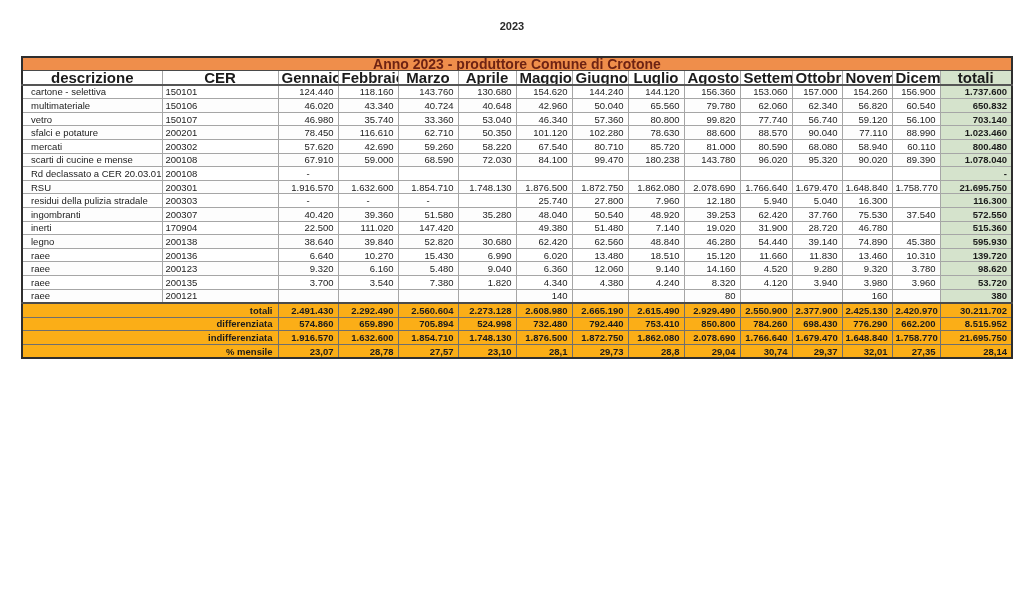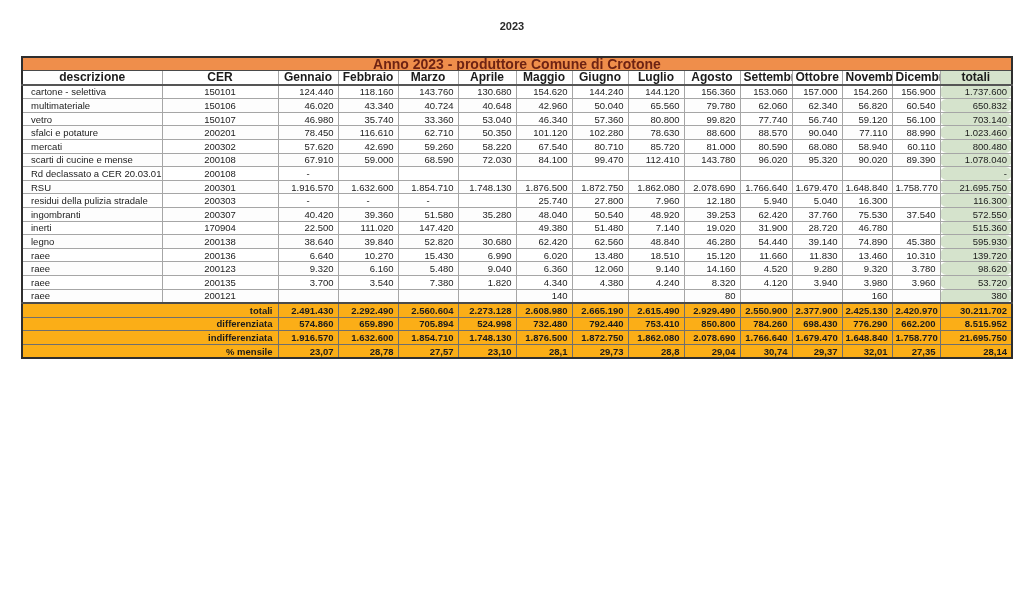--- a/index.html
+++ b/index.html
@@ -26,31 +26,31 @@
     height:12.6px; padding:0 3px;
     color:#1b1b1b; white-space:nowrap; overflow:hidden;
   }
   .title-cell {
     background:var(--title-band, #ef8e4b);
     color:var(--title-text, #6e2313);
     font-weight:700; text-align:center; font-size:14px;
     height:12px; border:1px solid #4a4a4a;
   }
   thead th.colhead {
-    font-weight:700; text-align:center; font-size:12px;
+    font-weight:700; text-align:center; font-size:15px;
     border-bottom:2px solid #555; background:#fff;
   }
   thead th.colhead.tot-col { background:var(--totals-col, #d5e3cc); }
   td.lbl { text-align:left; padding-left:8px; }
-  td.cer { text-align:center; }
+  td.cer { text-align:left; }
   td.num { text-align:right; padding-right:4px; }
   td.dash { text-align:center; }
   td.tot {
     background:var(--totals-col, #d5e3cc);
-    font-weight:400; text-align:right; padding-right:4px;border-radius:7px;
+    font-weight:700; text-align:right; padding-right:4px;
   }
   tbody tr:nth-child(even) td:not(.tot) { background:#fdfdfd; }
   tfoot td {
     background:var(--footer-band, #fbae17);
     font-weight:700; border-color:#6f6f6f;
   }
   tfoot tr:first-child td { border-top:2px solid #4a4a4a; }
   tfoot td.flabel { text-align:right; padding-right:5px; }
 </style>
 </head>
@@ -187,21 +187,21 @@
         </tr>
         <tr>
           <td class="lbl">scarti di cucine e mense</td>
           <td class="cer">200108</td>
           <td class="num">67.910</td>
           <td class="num">59.000</td>
           <td class="num">68.590</td>
           <td class="num">72.030</td>
           <td class="num">84.100</td>
           <td class="num">99.470</td>
-          <td class="num">112.410</td>
+          <td class="num">180.238</td>
           <td class="num">143.780</td>
           <td class="num">96.020</td>
           <td class="num">95.320</td>
           <td class="num">90.020</td>
           <td class="num">89.390</td>
           <td class="tot">1.078.040</td>
         </tr>
         <tr>
           <td class="lbl">Rd declassato a CER 20.03.01</td>
           <td class="cer">200108</td>

